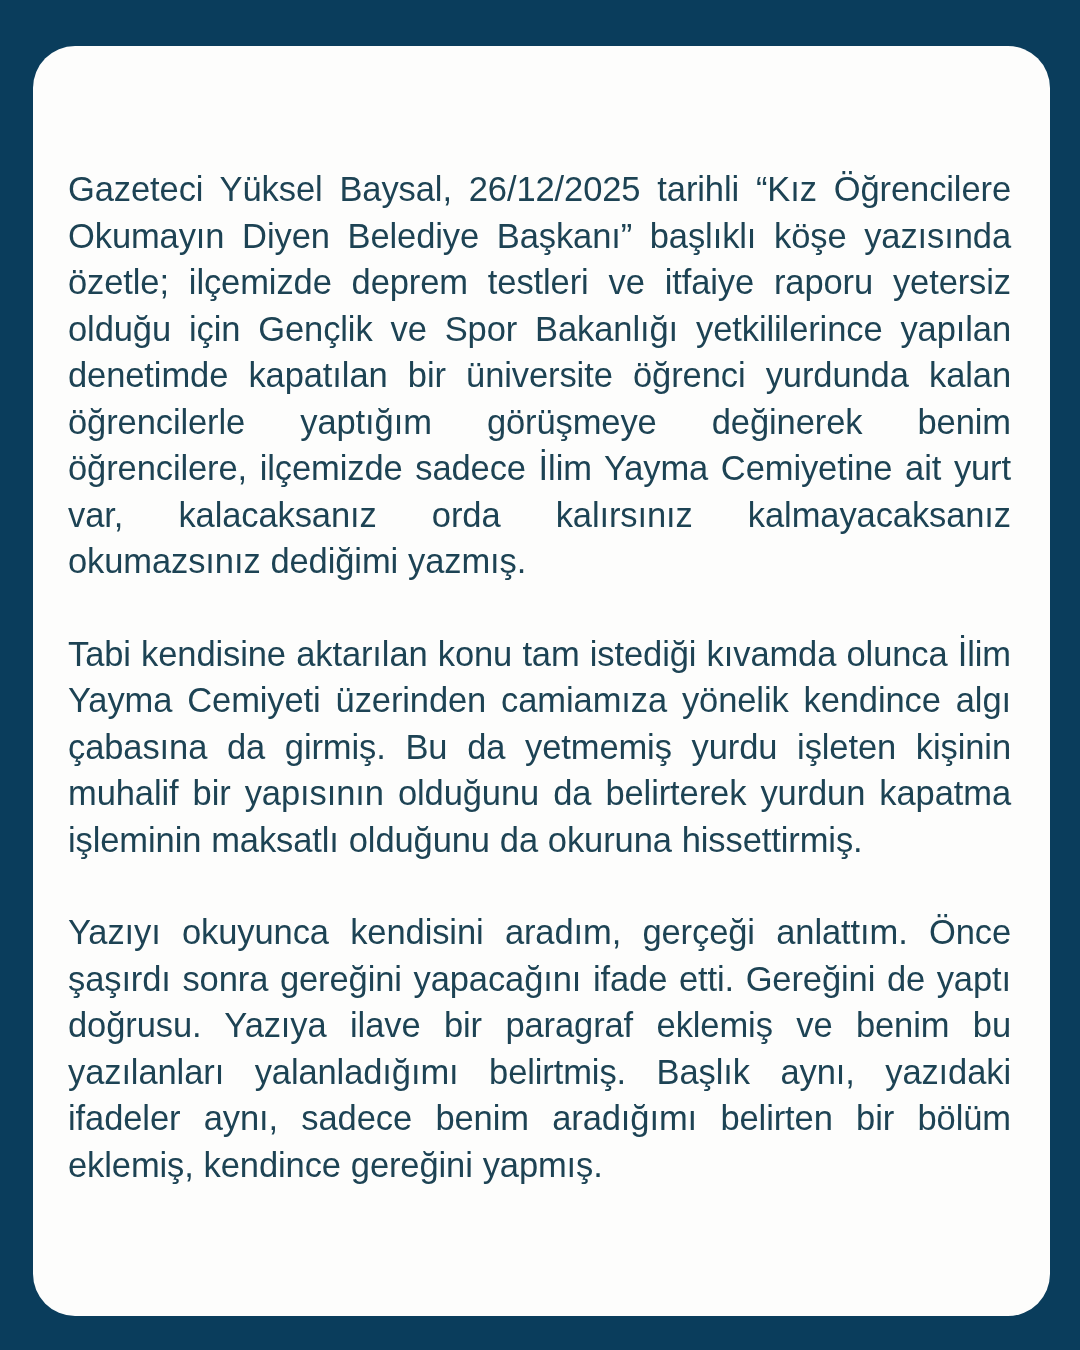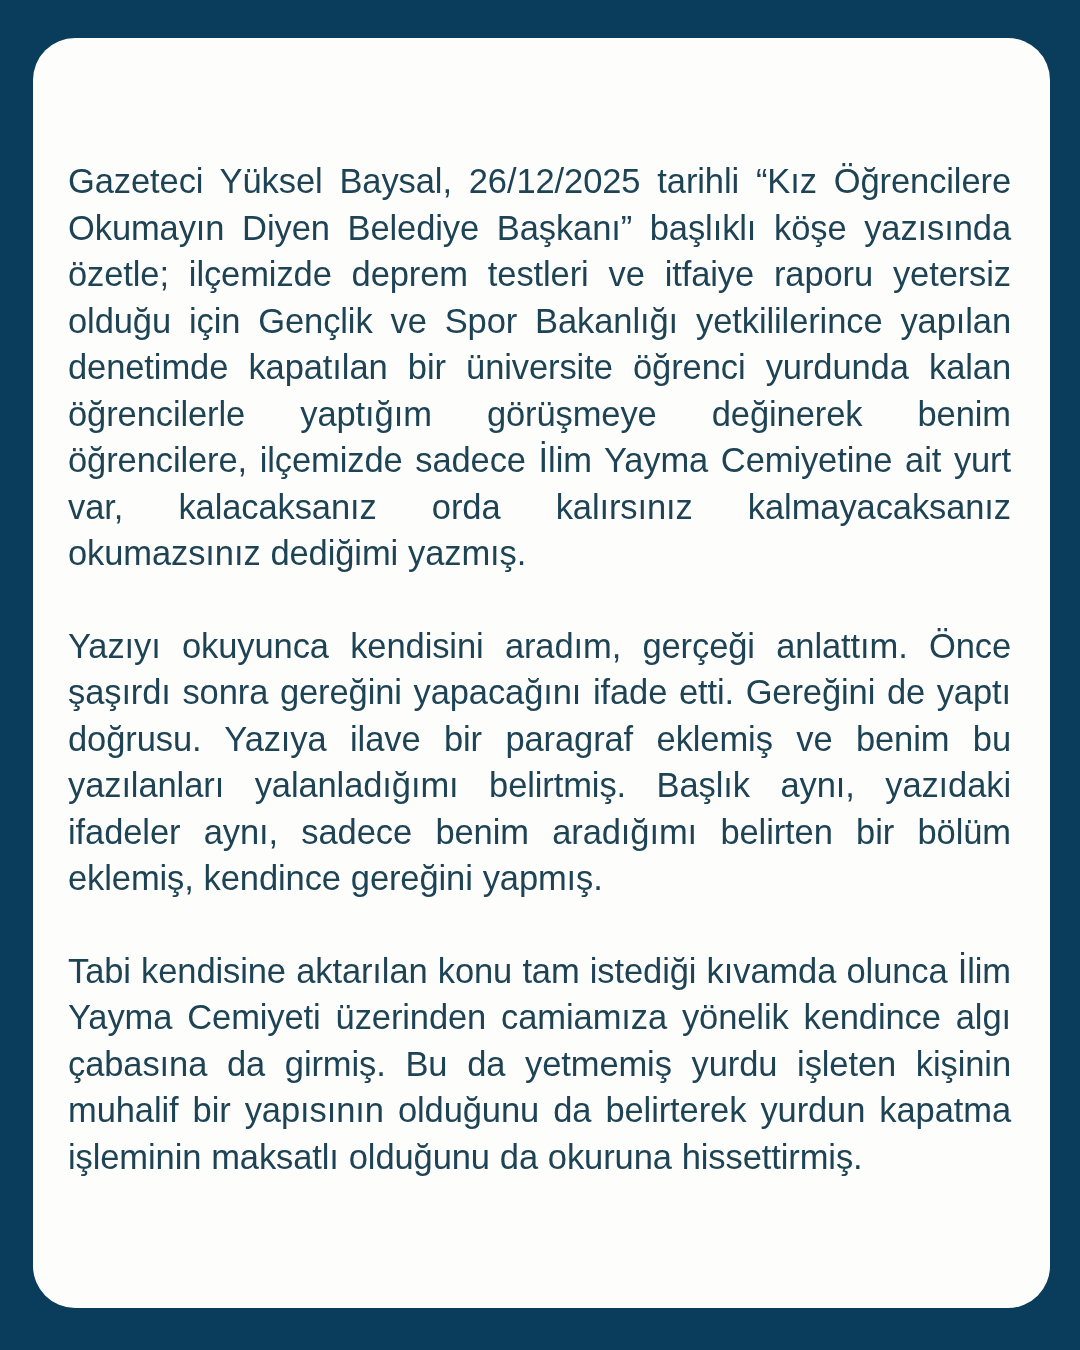--- a/index.html
+++ b/index.html
@@ -11,21 +11,21 @@
 
   body {
     background: #0a3d5c;
     font-family: "Liberation Sans", sans-serif;
     overflow: hidden;
   }
 
   #statement-card {
     position: absolute;
     left: 33px;
-    top: 38px;
+    top: 46px;
     width: 1017px;
     height: 1270px;
     background: #fdfdfc;
     border-radius: 42px;
     overflow: hidden;
   }
 
   #statement-body {
     position: absolute;
     left: 35px;
@@ -48,16 +48,16 @@
   .statement-paragraph:last-child {
     margin-bottom: 0;
   }
 </style>
 </head>
 <body>
 
 <div id="statement-card">
   <div id="statement-body">
     <p class="statement-paragraph">Gazeteci Yüksel Baysal,  26/12/2025 tarihli “Kız Öğrencilere Okumayın Diyen Belediye Başkanı” başlıklı köşe yazısında özetle; ilçemizde deprem testleri ve itfaiye raporu yetersiz olduğu için Gençlik ve Spor Bakanlığı yetkililerince yapılan denetimde kapatılan bir üniversite öğrenci yurdunda kalan öğrencilerle yaptığım görüşmeye değinerek benim öğrencilere, ilçemizde sadece İlim Yayma Cemiyetine ait yurt var, kalacaksanız orda kalırsınız kalmayacaksanız okumazsınız dediğimi yazmış.</p>
+    <p class="statement-paragraph">Tabi kendisine aktarılan konu tam istediği kıvamda olunca İlim Yayma Cemiyeti üzerinden camiamıza yönelik kendince algı çabasına da girmiş. Bu da yetmemiş yurdu işleten kişinin muhalif bir yapısının olduğunu da belirterek yurdun kapatma işleminin maksatlı olduğunu da okuruna hissettirmiş.</p>
     <p class="statement-paragraph">Yazıyı okuyunca kendisini aradım, gerçeği anlattım. Önce şaşırdı sonra gereğini yapacağını ifade etti. Gereğini de yaptı doğrusu. Yazıya ilave bir paragraf eklemiş ve benim bu yazılanları yalanladığımı belirtmiş. Başlık aynı, yazıdaki ifadeler aynı, sadece benim aradığımı belirten bir bölüm eklemiş, kendince gereğini yapmış.</p>
-    <p class="statement-paragraph">Tabi kendisine aktarılan konu tam istediği kıvamda olunca İlim Yayma Cemiyeti üzerinden camiamıza yönelik kendince algı çabasına da girmiş. Bu da yetmemiş yurdu işleten kişinin muhalif bir yapısının olduğunu da belirterek yurdun kapatma işleminin maksatlı olduğunu da okuruna hissettirmiş.</p>
   </div>
 </div>
 
 </body></html>

